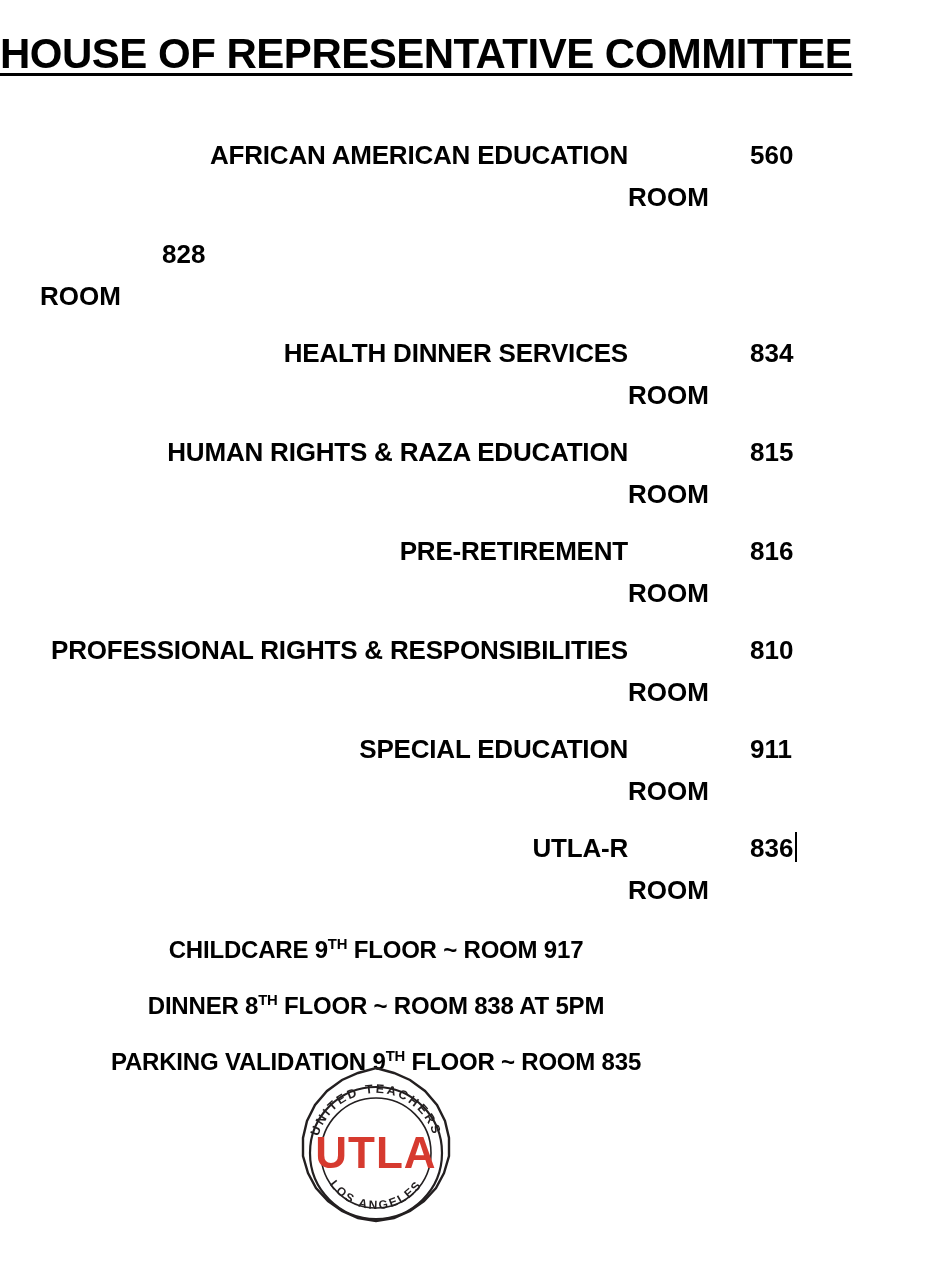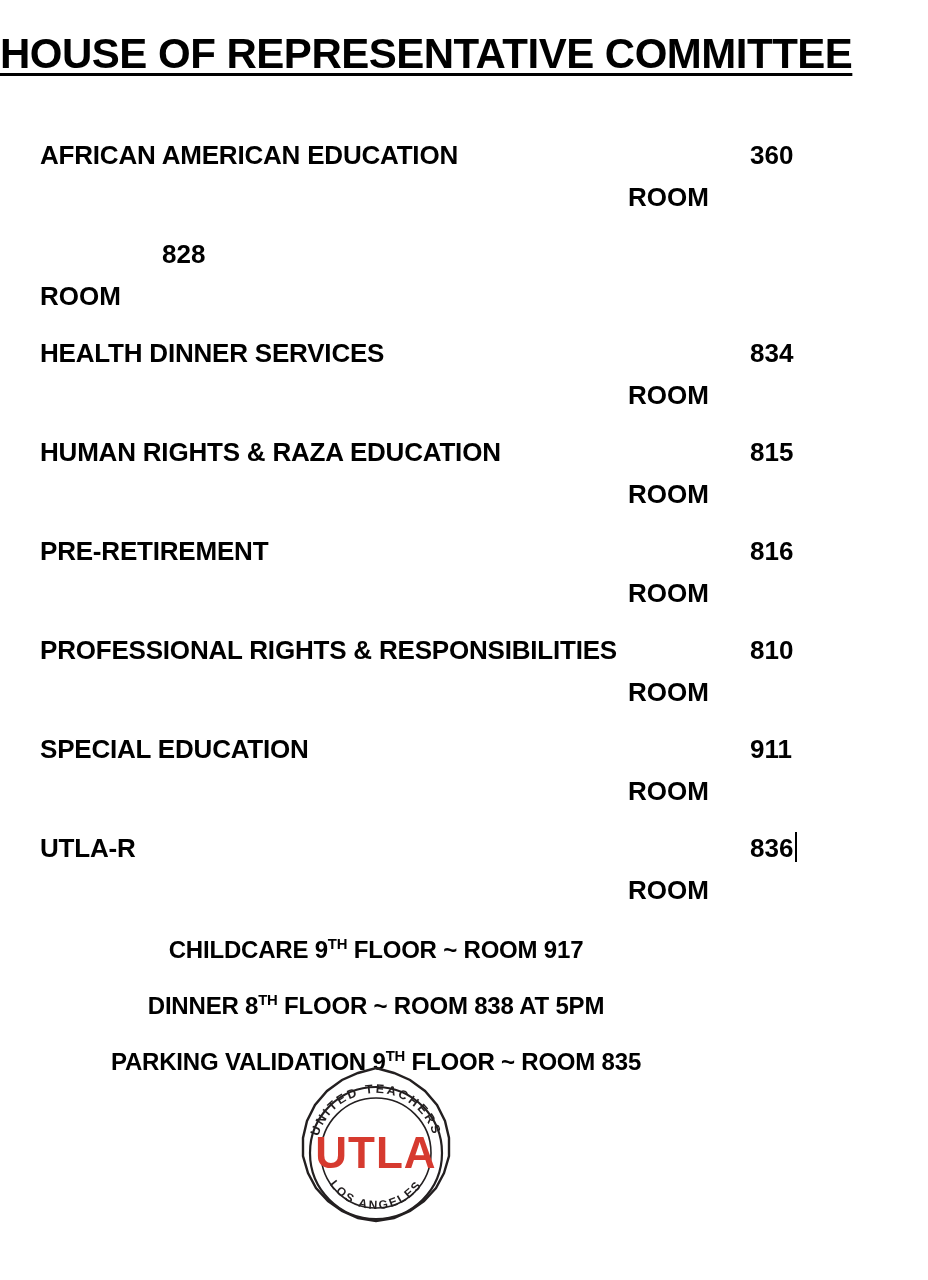--- a/index.html
+++ b/index.html
@@ -47,20 +47,21 @@
     margin-bottom: 26px;
     min-height: 34px;
   }
   .committee-name {
     font-weight: bold;
     font-size: 26px;
     letter-spacing: -0.2px;
     width: 588px;
     line-height: 1.2;
     flex: 0 0 588px;
+    text-align: right;
   }
   .committee-room-label {
     font-weight: bold;
     font-size: 26px;
     letter-spacing: 0px;
     width: 122px;
     flex: 0 0 122px;
     margin-top: 42px;
   }
   .committee-room-number {
@@ -119,21 +120,21 @@
 
 <div class="page">
 
   <div class="title">HOUSE OF REPRESENTATIVE COMMITTEE</div>
 
   <div class="committee-list">
 
     <div class="committee-row">
       <div class="committee-name">AFRICAN AMERICAN EDUCATION</div>
       <div class="committee-room-label">ROOM</div>
-      <div class="committee-room-number">360</div>
+      <div class="committee-room-number">560</div>
     </div>
 
     <div class="committee-row">
       <div class="committee-room-label">ROOM</div>
       <div class="committee-room-number">828</div>
     </div>
 
     <div class="committee-row">
       <div class="committee-name">HEALTH DINNER SERVICES</div>
       <div class="committee-room-label">ROOM</div>

